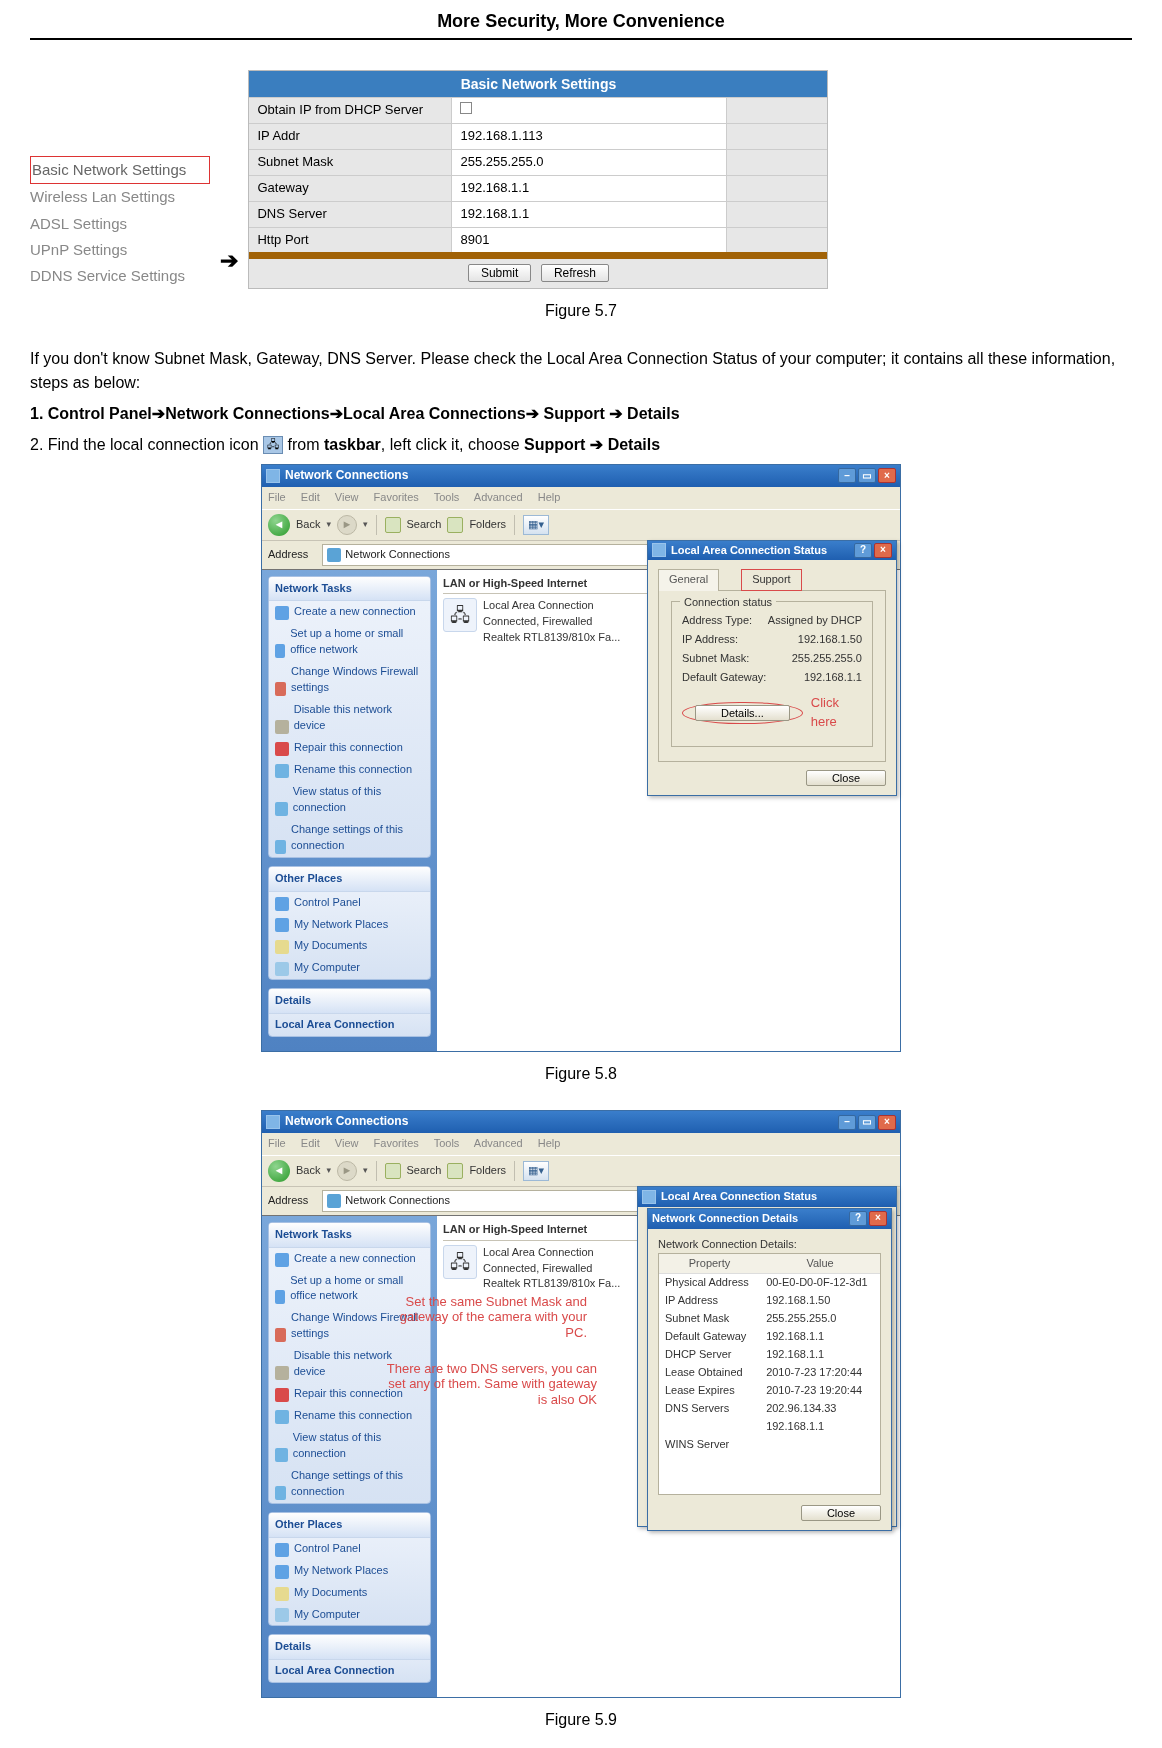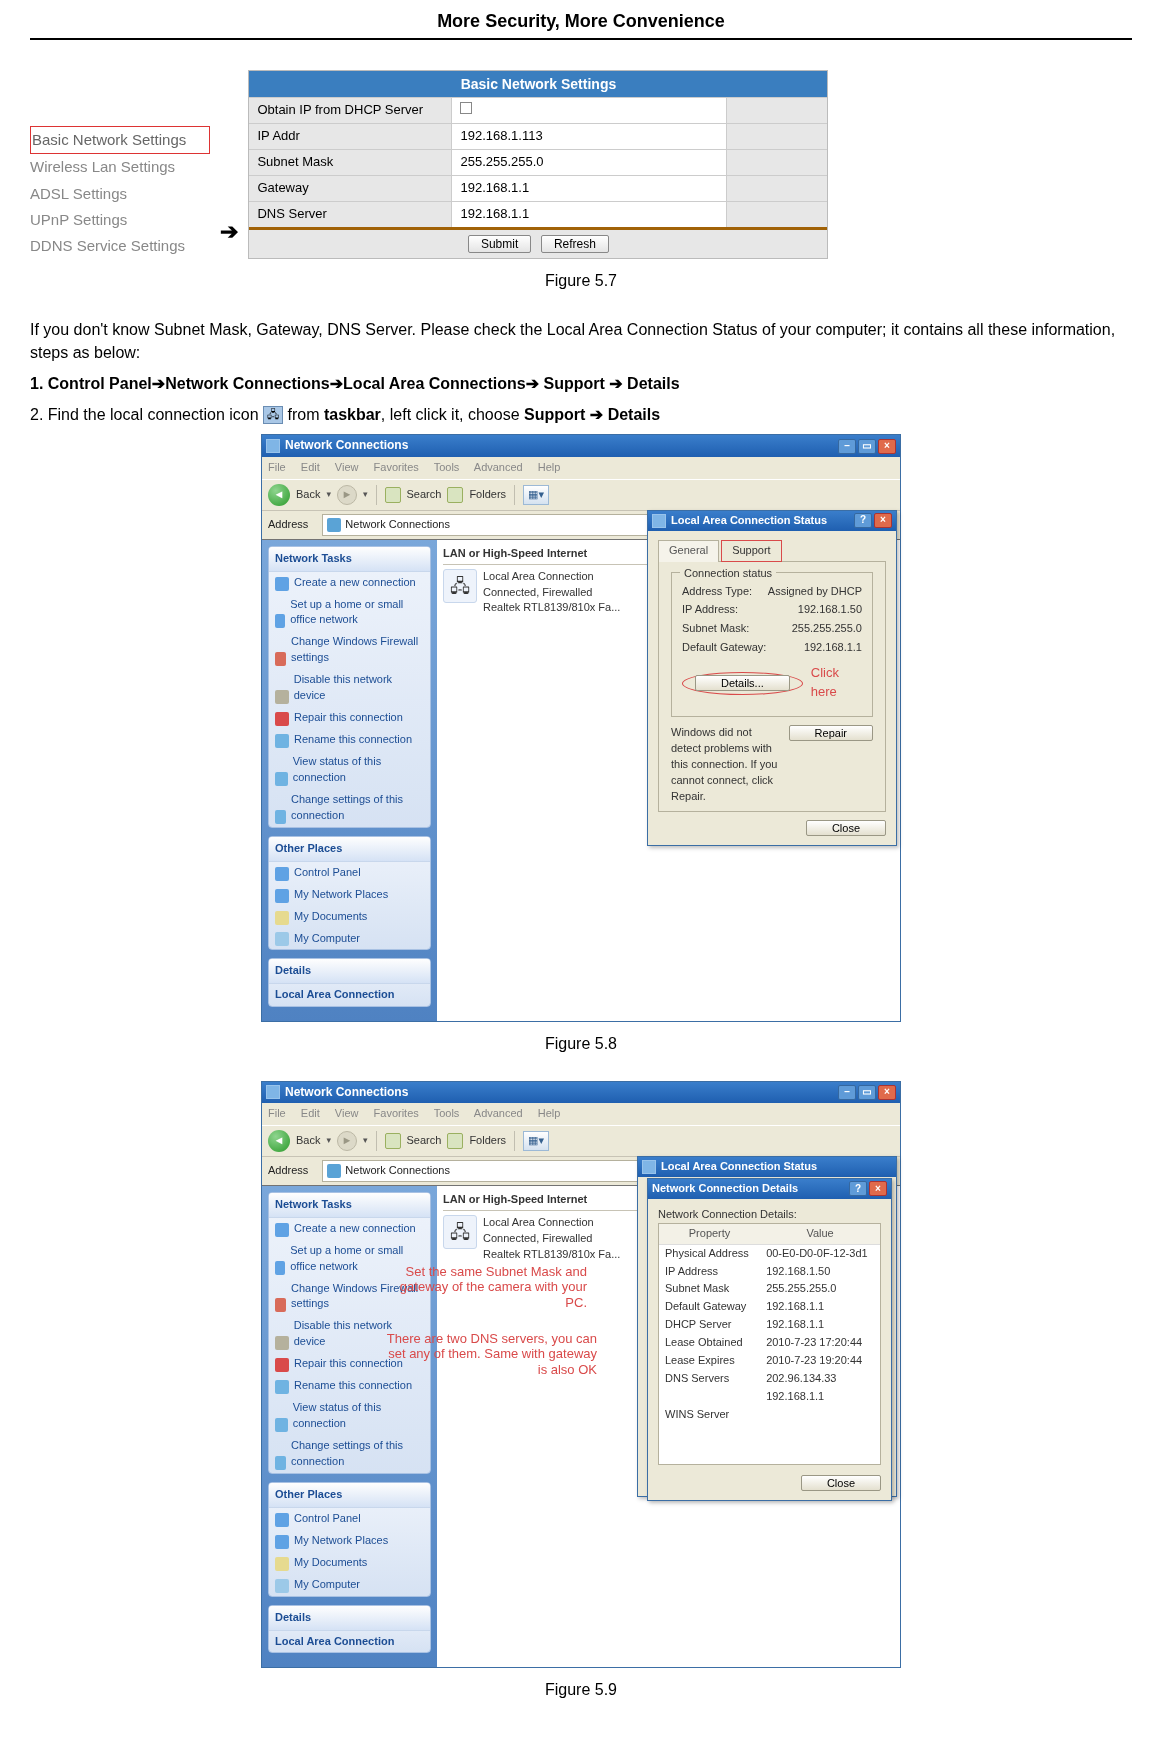--- a/index.html
+++ b/index.html
@@ -52,21 +52,21 @@
     width: 203px; padding: 3px 8px; background: #e7e7e7; border-right: 1px solid #ccc;
   }
   .settings-row .cell-val {
     flex: 1; padding: 3px 8px; background: #fff; border-right: 1px solid #ccc;
   }
   .settings-row .cell-spare { width: 100px; background: #e7e7e7; }
   .chk {
     display: inline-block; width: 12px; height: 12px; border: 1px solid #888; background: #fff;
   }
   .settings-buttons {
-    text-align: center; padding: 5px 8px; background: #e7e7e7; border-top: 3px solid #a16207;
+    text-align: center; padding: 5px 8px; background: #e7e7e7; border-top: 7px solid #a16207;
   }
   .settings-buttons button {
     font-size: 12px; padding: 1px 12px; margin: 0 3px;
     background: linear-gradient(#fff,#e4e4e4); border: 1px solid #888; border-radius: 2px;
   }
   .caption { text-align: center; margin: 10px 0 25px 0; font-size: 16px; }
   .para { margin: 8px 0; font-size: 16px; }
   .step-bold { font-weight: bold; }
   .inline-icon {
     display: inline-flex; align-items: center; justify-content: center;
@@ -140,21 +140,21 @@
   .lan-icon {
     width:34px;height:34px;display:inline-flex;align-items:center;justify-content:center;
     background:#eef3fb;border:1px solid #c8d7ec;border-radius:3px;font-size:18px;
   }
   
   .xp-dialog {
     position:absolute; border:1px solid #3b6ea5;background:#ece9d8;
     box-shadow:2px 2px 4px rgba(0,0,0,.25);
   }
   .dlg-body { padding:8px 10px; font-size:11px; color:#333; }
-  .dlg-tabs { display:flex; }
+  .dlg-tabs { display:flex;gap:20px; }
   .dlg-tab {
     padding:2px 10px;border:1px solid #b5b19d;border-bottom:none;background:#ece9d8;margin-right:2px;position:relative;top:1px;
   }
   .dlg-tab.inactive { background:#f5f3ea;color:#555; }
   .dlg-panel { border:1px solid #b5b19d;padding:10px 12px 6px 12px;background:#ece9d8; }
   .dlg-fieldset { border:1px solid #b5b19d;padding:8px 10px 14px 10px;margin-bottom:8px; position:relative; }
   .dlg-fieldset .lg { position:absolute;top:-7px;left:8px;background:#ece9d8;padding:0 4px;color:#333; }
   .kv { display:flex;justify-content:space-between;margin:3px 0; }
   .kv .k { color:#333; } .kv .v { color:#333; }
   .dlg-btn {
@@ -203,20 +203,25 @@
       <div class="cell-spare"></div>
     </div>
     <div class="settings-row">
       <div class="cell-label">Gateway</div>
       <div class="cell-val">192.168.1.1</div>
       <div class="cell-spare"></div>
     </div>
     <div class="settings-row">
       <div class="cell-label">DNS Server</div>
       <div class="cell-val">192.168.1.1</div>
+      <div class="cell-spare"></div>
+    </div>
+    <div class="settings-row">
+      <div class="cell-label">Http Port</div>
+      <div class="cell-val">8901</div>
       <div class="cell-spare"></div>
     </div>
     <div class="settings-buttons">
       <button>Submit</button>
       <button>Refresh</button>
     </div>
   </div>
 </div>
 <div class="caption">Figure 5.7</div>
 
@@ -382,24 +387,20 @@
                   <span class="k">Default Gateway:</span>
                   <span class="v">192.168.1.1</span>
                 </div>
               <div style="margin-top:8px;display:flex;align-items:center;gap:8px;">
                 <span class="details-oval">
                   <button class="dlg-btn">Details...</button>
                 </span>
                 <span class="hint-red">Click here</span>
               </div>
             </div>
-            <div class="small-note">
-              <span>Windows did not detect problems with this connection. If you cannot connect, click Repair.</span>
-              <button class="dlg-btn">Repair</button>
-            </div>
           </div>
           <div style="text-align:right;margin-top:8px;">
             <button class="dlg-btn">Close</button>
           </div>
         </div>
       </div>
     </div>
   </div>
 </div>
 <div class="caption">Figure 5.8</div>

